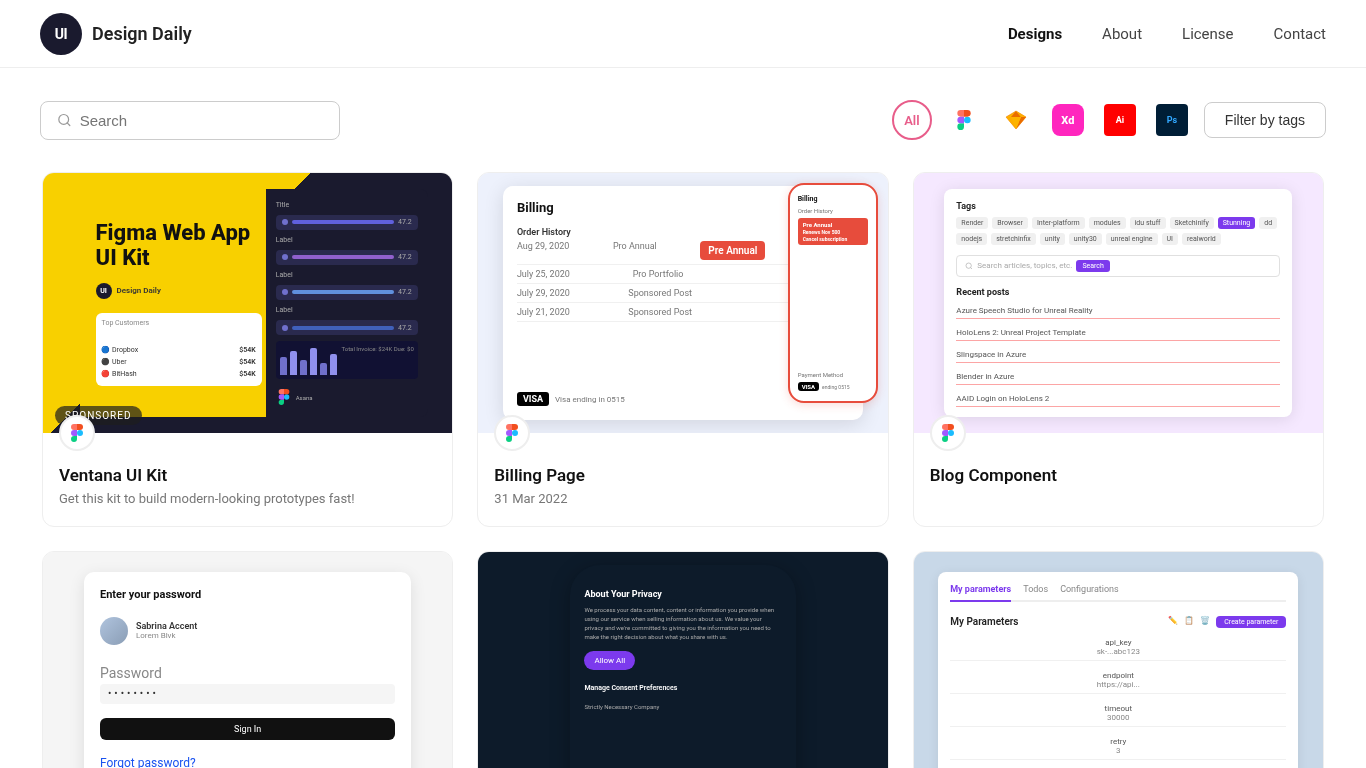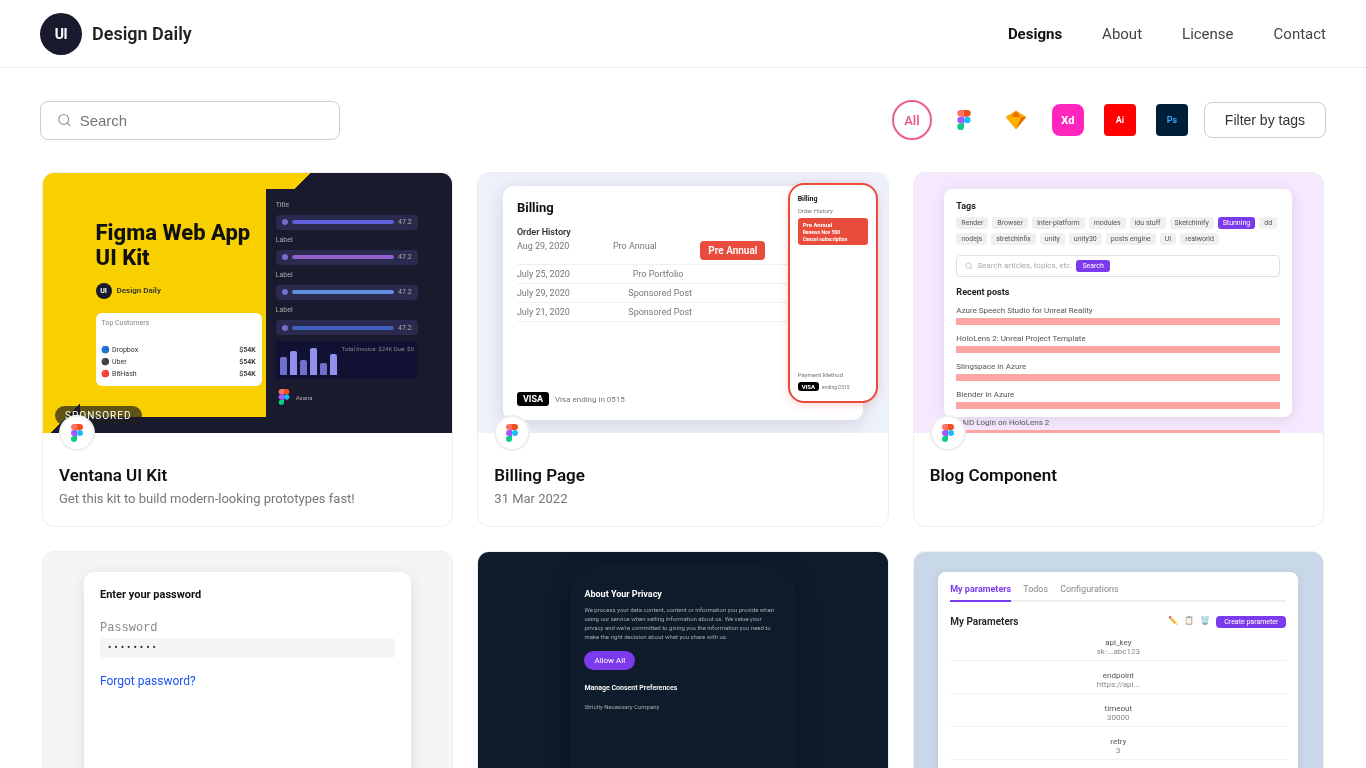--- a/index.html
+++ b/index.html
@@ -277,37 +277,37 @@
       display: flex;
       flex-direction: column;
       gap: 6px;
     }
     .blog-tags-row { display: flex; flex-wrap: wrap; gap: 4px; }
     .blog-tag { background: #f0f0f0; border-radius: 3px; font-size: 7px; color: #555; padding: 2px 5px; }
     .blog-tag.active { background: #7c3aed; color: #fff; }
     .blog-search { border: 1px solid #e0e0e0; border-radius: 4px; display: flex; align-items: center; padding: 4px 8px; gap: 4px; font-size: 8px; color: #aaa; margin-top: 4px; }
     .blog-search-btn { background: #7c3aed; color: #fff; border-radius: 3px; padding: 2px 6px; font-size: 7px; }
     .blog-recent-title { font-size: 9px; font-weight: 700; color: #222; margin-top: 4px; }
-    .blog-item { font-size: 8px; color: #555; padding: 3px 0; border-bottom: 7px solid #fca5a5; }
+    .blog-item { font-size: 8px; color: #555; padding: 3px 0; border-bottom: 1px solid #fca5a5; }
 
     
     .pwd-mock {
       width: 80%;
       height: 85%;
       background: #fff;
       border-radius: 10px;
       box-shadow: 0 4px 16px rgba(0,0,0,0.1);
       padding: 16px;
       display: flex;
       flex-direction: column;
       gap: 8px;
     }
     .pwd-title { font-size: 11px; font-weight: 700; color: #111; }
     .pwd-avatar { width: 28px; height: 28px; border-radius: 50%; background: #ddd; }
-    .pwd-label { font-size: 12px; color: #888; font-family: Liberation Mono, monospace; }
+    .pwd-label { font-size: 14px; color: #888; }
     .pwd-field { background: #f5f5f5; border-radius: 4px; height: 20px; width: 100%; margin-top: 3px; }
     .pwd-btn { background: #111; color: #fff; border-radius: 6px; padding: 6px; font-size: 9px; text-align: center; margin-top: 6px; }
 
     
     .privacy-mock {
       width: 55%;
       height: 90%;
       background: #0d1b2a;
       border-radius: 30px;
       box-shadow: 0 4px 20px rgba(0,0,0,0.3);
@@ -577,21 +577,21 @@
           <span class="blog-tag">Inter-platform</span>
           <span class="blog-tag">modules</span>
           <span class="blog-tag">idu stuff</span>
           <span class="blog-tag">Sketchinify</span>
           <span class="blog-tag active">Stunning</span>
           <span class="blog-tag">dd</span>
           <span class="blog-tag">nodejs</span>
           <span class="blog-tag">stretchinfix</span>
           <span class="blog-tag">unity</span>
           <span class="blog-tag">unity30</span>
-          <span class="blog-tag">posts engine</span>
+          <span class="blog-tag">unreal engine</span>
           <span class="blog-tag">UI</span>
           <span class="blog-tag">realworld</span>
         </div>
         <div class="blog-search">
           <svg width="8" height="8" viewBox="0 0 24 24" fill="none" stroke="#aaa" stroke-width="2">
               <circle cx="11" cy="11" r="8"></circle>
               <line x1="21" y1="21" x2="16.65" y2="16.65"></line>
             </svg>
           <span>Search articles, topics, etc.</span>
           <div class="blog-search-btn">Search</div>
@@ -615,26 +615,34 @@
         </svg>
       </div>
       <div class="card-title">Blog Component</div>
     </div>
   </div>
 
   <div class="card">
     <div class="card-thumb thumb-4">
       <div class="pwd-mock">
         <div class="pwd-title">Enter your password</div>
+        <div style="display:flex;align-items:center;gap:8px;margin-top:8px;">
+          <div class="pwd-avatar" style="background:linear-gradient(135deg,#b0c4de,#8a9db5);"></div>
+          <div>
+            <div style="font-size:9px;font-weight:600;color:#333;">Sabrina Accent</div>
+            <div style="font-size:8px;color:#888;">Lorem Blvk</div>
+          </div>
+        </div>
         <div style="margin-top:12px;">
           <div class="pwd-label">Password</div>
           <div class="pwd-field" style="display:flex;align-items:center;padding:0 8px;gap:4px;">
             <span style="letter-spacing:3px;font-size:10px;color:#333;">••••••••</span>
           </div>
         </div>
+        <div class="pwd-btn">Sign In</div>
         <div style="font-size:12px;color:#1a53f0;text-align:left;margin-top:8px;">Forgot password?</div>
       </div>
     </div>
 
   </div>
 
   <div class="card">
     <div class="card-thumb thumb-5">
       <div class="privacy-mock">
         <div class="privacy-title">About Your Privacy</div>

